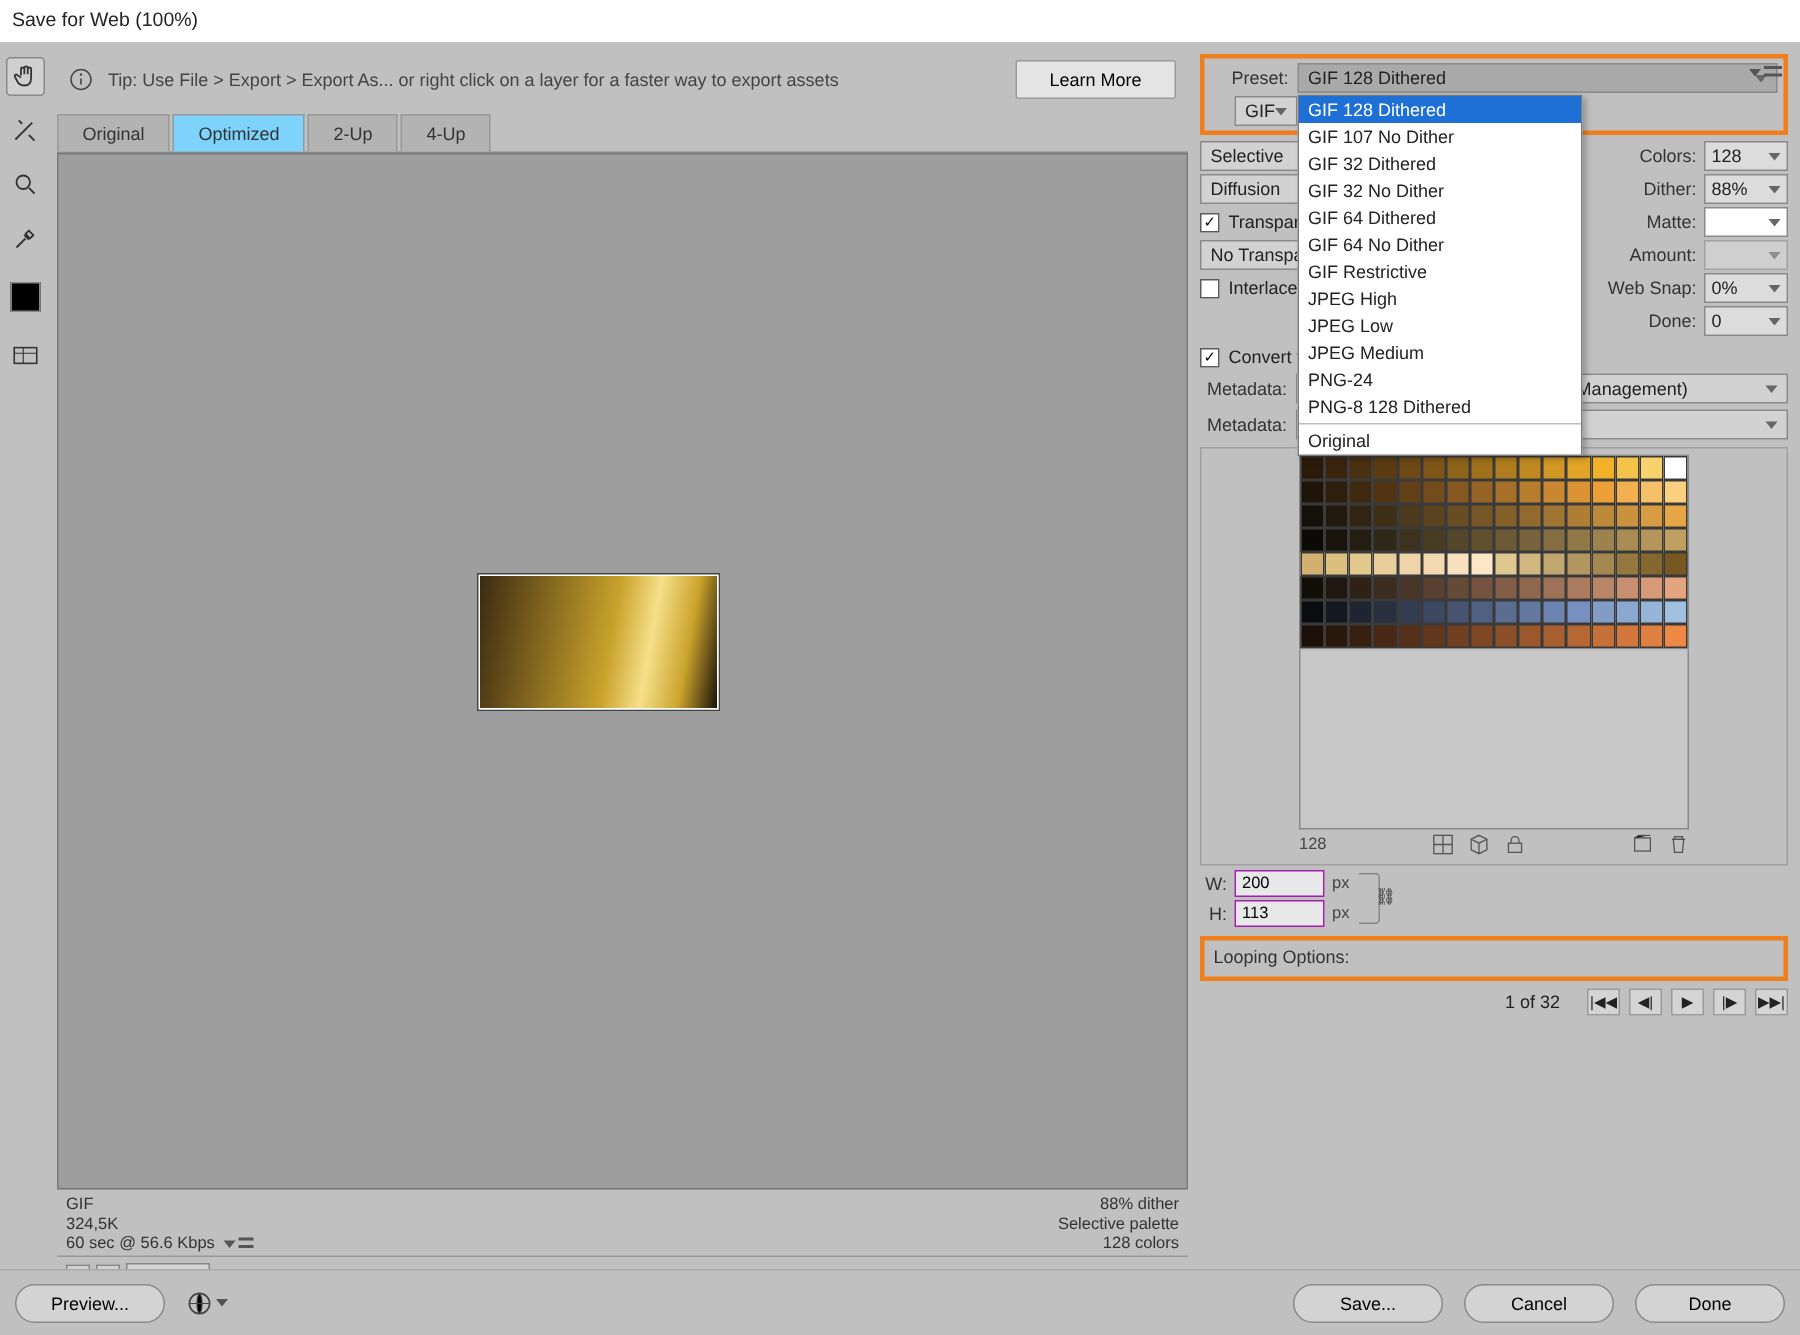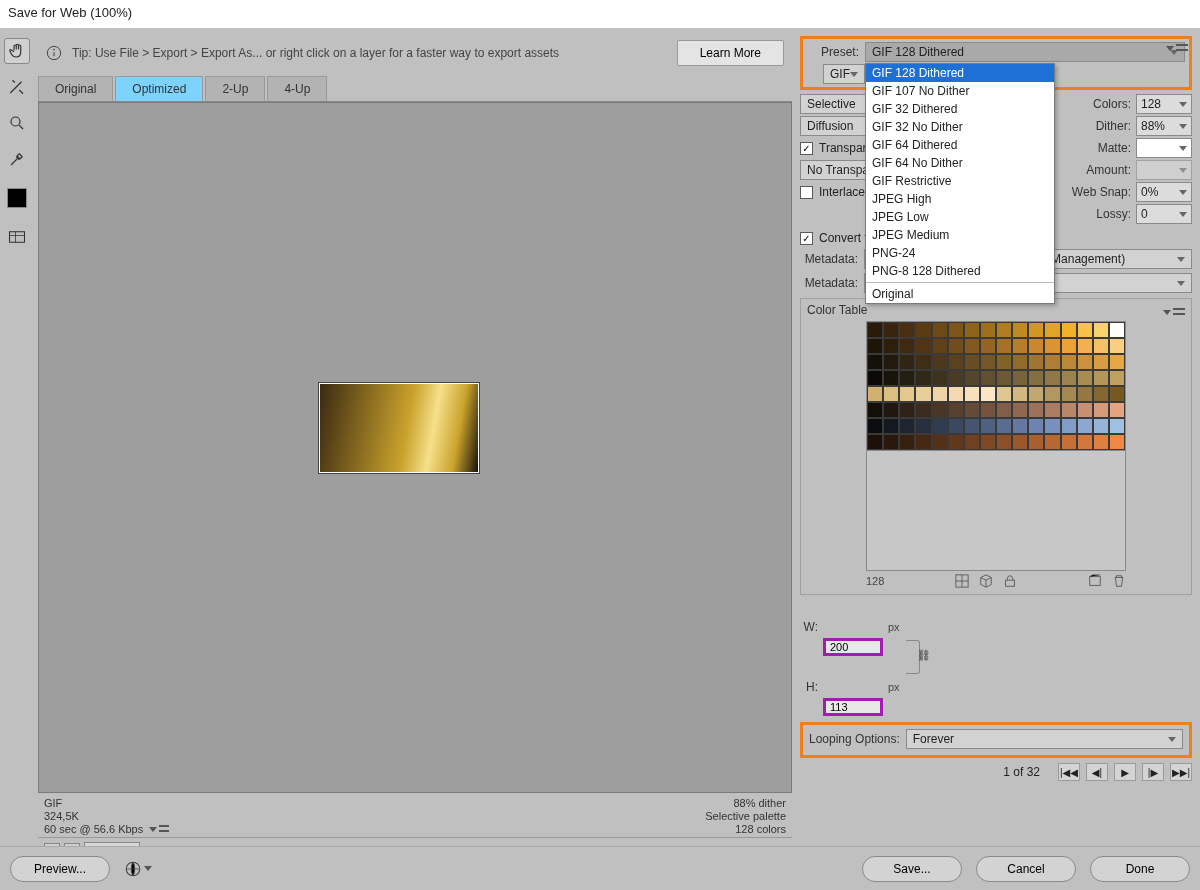--- a/index.html
+++ b/index.html
@@ -44,21 +44,21 @@
   .group-box { border:1px solid #a0a0a0; padding:4px 6px 6px; margin-top:2px; }
   .group-title { color:#333; margin-bottom:4px; font-size:12px; }
   .color-table { width:260px; height:130px; margin:0 auto; background:#e4e4e4; border:1px solid #8a8a8a; display:grid; grid-template-columns:repeat(16,1fr); grid-auto-rows:16px; gap:0; }
   .color-table div { border:1px solid #3a3a3a; }
   .ct-extra { width:260px; height:120px; margin:0 auto; background:#c7c7c7; border:1px solid #8a8a8a; border-top:none; }
   .ct-tools { width:260px; margin:3px auto 0; display:flex; justify-content:space-between; align-items:center; font-size:11px; color:#444; }
   .ct-tools .icons { display:flex; gap:10px; }
   .icn { width:14px; height:14px; display:inline-block; }
   .section-label { color:#333; padding:2px 2px 0; }
   .img-size-row { display:flex; align-items:center; gap:5px; padding:1px 0; }
-  .inp { width:60px; height:18px; border:3px solid #a21caf; background:#e8e8e8; padding:0 4px; font-size:11px;margin-top:40px; }
+  .inp { width:60px; height:18px; border:1px solid #a21caf; background:#e8e8e8; padding:0 4px; font-size:11px; }
   .unit { color:#444; font-size:11px; }
   .link-brace { width:14px; height:34px; border:1px solid #888; border-left:none; border-radius:0 3px 3px 0; margin-left:2px; margin-right:4px; position:relative; }
   .link-brace::after { content:"⛓"; position:absolute; right:-12px; top:8px; font-size:11px; }
   .anim-panel { border:3px solid #ef7f1a; padding:3px 6px 5px; margin-top:3px; }
   .frame-bar { display:flex; align-items:center; gap:6px; margin-top:3px; justify-content:flex-end; }
   .ctrl { width:22px; height:18px; border:1px solid #9a9a9a; background:#d4d4d4; display:flex; align-items:center; justify-content:center; font-size:10px; cursor:pointer; }
   .bottom-bar { position:absolute; left:0; right:0; bottom:0; height:44px; background:#c0c0c0; display:flex; align-items:center; padding:0 10px; gap:14px; border-top:1px solid #aaa;}
   .big-btn { min-width:100px; padding:5px 18px; border:1px solid #8a8a8a; border-radius:14px; background:#d3d3d3; cursor:pointer; font-size:12px; }
   .hamburger { width:16px; height:12px; display:inline-block; background:linear-gradient(#555,#555) 0 0/100% 2px no-repeat,linear-gradient(#555,#555) 0 5px/100% 2px no-repeat,linear-gradient(#555,#555) 0 10px/100% 2px no-repeat; }
   .preset-highlight { border:3px solid #ef7f1a; padding:2px 4px 2px 4px; margin-bottom:2px; position:relative; }
@@ -276,21 +276,21 @@
           <span class="lbl">Web Snap:</span>
           <div class="num-box">
             <span>0%</span>
           </div>
         </div>
     </div>
 
     <div class="row-split">
       <div class="left"></div>
       <div class="right">
-          <span class="lbl">Lossy:</span>
+          <span class="lbl">Done:</span>
           <div class="num-box">
             <span>0</span>
           </div>
         </div>
     </div>
 
     <div class="field-row" style="margin-top:4px">
       <span class="chk on"></span>
       <span>Convert to sRGB</span>
     </div>
@@ -302,27 +302,20 @@
         </div>
     </div>
     <div class="field-row">
       <span class="lbl" style="width:58px">Metadata:</span>
       <div class="dd">
           <span>Copyright and Contact Info</span>
         </div>
     </div>
 
     <div class="group-box">
-      <div style="display:flex;justify-content:space-between">
-          <span class="group-title">Color Table</span>
-          <span class="menu-ic">
-            <span class="tri-down"></span>
-            <span class="hamburger" style="width:12px;height:9px"></span>
-          </span>
-        </div>
       <div class="color-table" id="color-table">
           <div style="background: rgb(42, 26, 10);"></div>
           <div style="background: rgb(58, 36, 14);"></div>
           <div style="background: rgb(74, 48, 16);"></div>
           <div style="background: rgb(91, 60, 18);"></div>
           <div style="background: rgb(108, 73, 21);"></div>
           <div style="background: rgb(125, 86, 23);"></div>
           <div style="background: rgb(142, 99, 26);"></div>
           <div style="background: rgb(158, 112, 28);"></div>
           <div style="background: rgb(175, 125, 31);"></div>
@@ -496,23 +489,20 @@
           <input class="inp" value="113" style="">
           <span class="unit">px</span>
         </div>
       </div>
       <div class="link-brace"></div>
     </div>
 
     <div class="anim-panel">
       <div class="field-row">
         <span class="lbl">Looping Options:</span>
-        <div class="dd">
-            <span>Forever</span>
-          </div>
       </div>
     </div>
     <div class="frame-bar">
       <span style="margin-right:12px">1 of 32</span>
       <div class="ctrl">|◀◀</div>
       <div class="ctrl">◀|</div>
       <div class="ctrl">▶</div>
       <div class="ctrl">|▶</div>
       <div class="ctrl">▶▶|</div>
     </div>

